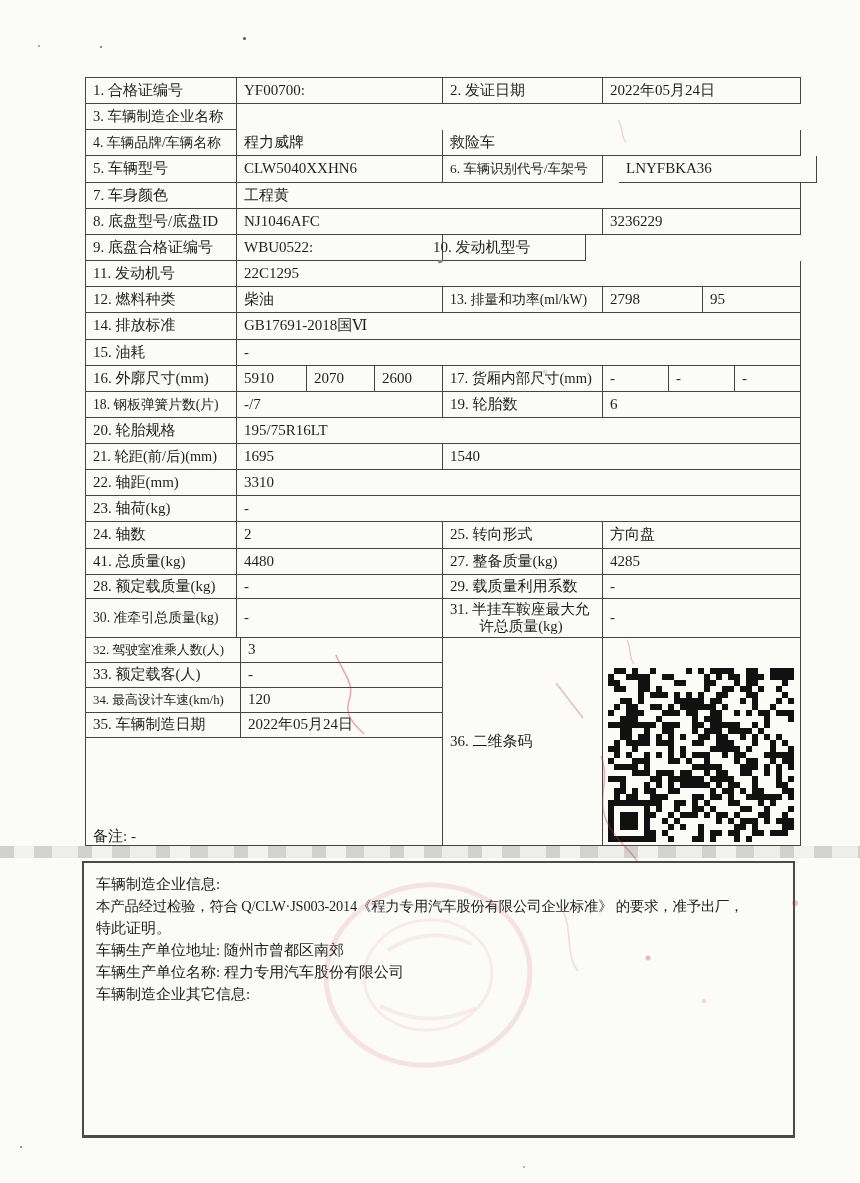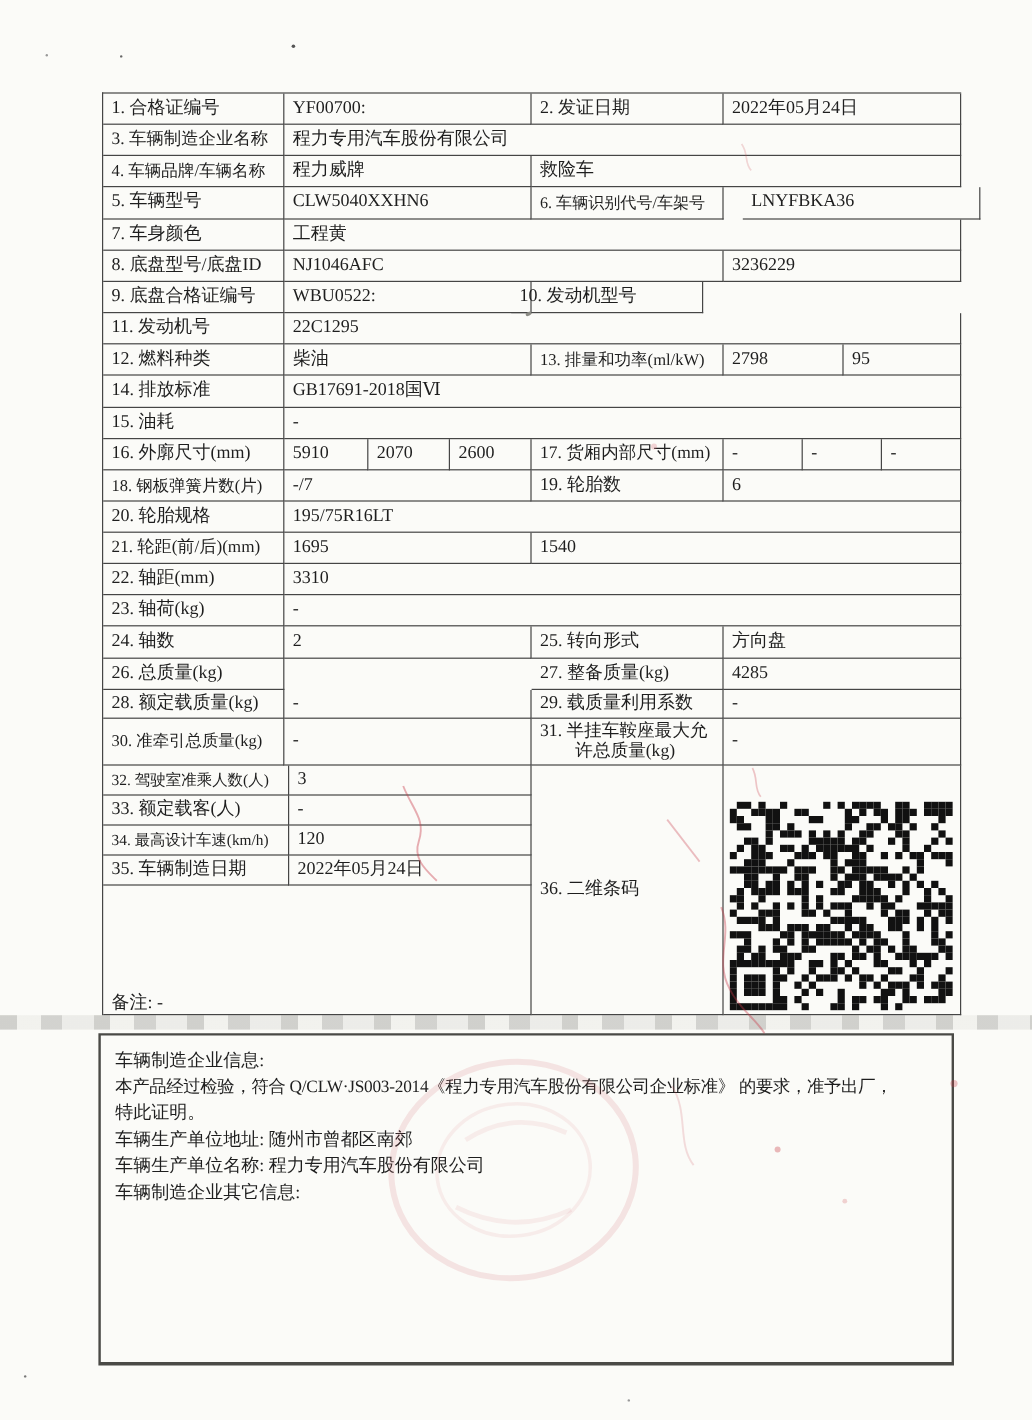--- a/index.html
+++ b/index.html
@@ -57,23 +57,20 @@
     </div>
     <div class="cell" style="left: 357px; top: 0px; width: 160px; height: 26px;">
       <span>2. 发证日期</span>
     </div>
     <div class="cell" style="left: 517px; top: 0px; width: 198px; height: 26px;">
       <span>2022年05月24日</span>
     </div>
     <div class="cell" style="left: 0px; top: 26px; width: 151px; height: 26px;">
       <span style="font-size: 14.5px;">3. 车辆制造企业名称</span>
     </div>
-    <div class="cell" style="left: 151px; top: 26px; width: 564px; height: 26px;">
-      <span>程力专用汽车股份有限公司</span>
-    </div>
     <div class="cell" style="left: 0px; top: 52px; width: 151px; height: 26px;">
       <span style="font-size: 13.8px;">4. 车辆品牌/车辆名称</span>
     </div>
     <div class="cell" style="left: 151px; top: 52px; width: 206px; height: 26px;">
       <span>程力威牌</span>
     </div>
     <div class="cell" style="left: 357px; top: 52px; width: 358px; height: 26px;">
       <span>救险车</span>
     </div>
     <div class="cell" style="left: 0px; top: 78px; width: 151px; height: 27px;">
@@ -214,21 +211,24 @@
     <div class="cell" style="left: 151px; top: 444px; width: 206px; height: 27px;">
       <span>2</span>
     </div>
     <div class="cell" style="left: 357px; top: 444px; width: 160px; height: 27px;">
       <span>25. 转向形式</span>
     </div>
     <div class="cell" style="left: 517px; top: 444px; width: 198px; height: 27px;">
       <span>方向盘</span>
     </div>
     <div class="cell" style="left: 0px; top: 471px; width: 151px; height: 26px;">
-      <span>26. 总质量(kg)</span>
+      <span>41. 总质量(kg)</span>
+    </div>
+    <div class="cell" style="left: 151px; top: 471px; width: 206px; height: 26px;">
+      <span>4480</span>
     </div>
     <div class="cell" style="left: 357px; top: 471px; width: 160px; height: 26px;">
       <span>27. 整备质量(kg)</span>
     </div>
     <div class="cell" style="left: 517px; top: 471px; width: 198px; height: 26px;">
       <span>4285</span>
     </div>
     <div class="cell" style="left: 0px; top: 497px; width: 151px; height: 24px;">
       <span>28. 额定载质量(kg)</span>
     </div>

